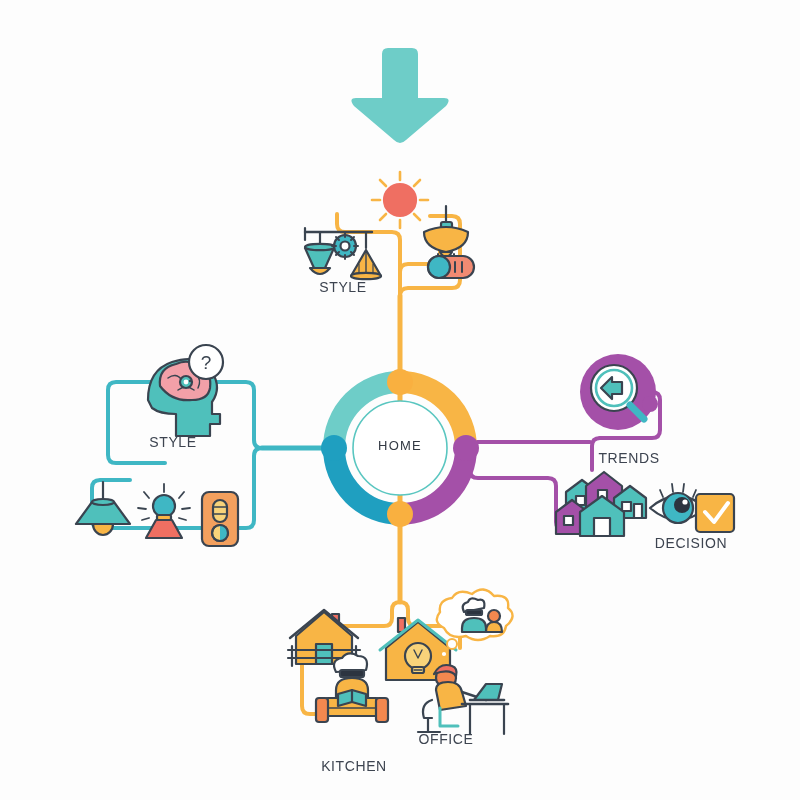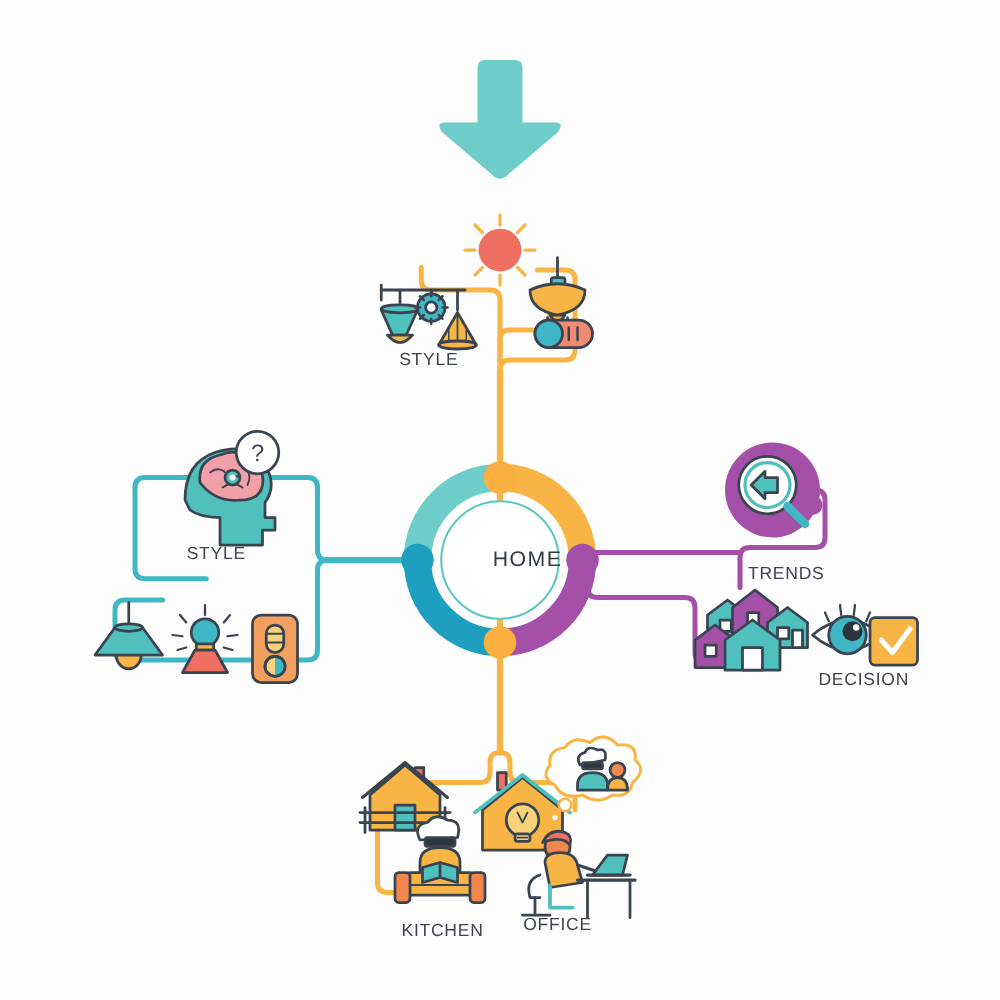--- a/index.html
+++ b/index.html
@@ -18,23 +18,23 @@
     font-size:14px;
     letter-spacing:0.6px;
     text-align:center;
     white-space:pre-line;
     line-height:13px;
     font-family:"Liberation Sans", sans-serif;
   }
   .hublbl{
     position:absolute;
     color:#333a44;
-    font-size:17px;
+    font-size:13px;
     letter-spacing:1.2px;
-    text-align:right;
+    text-align:center;
     font-family:"Liberation Sans", sans-serif;
   }
 </style>
 </head>
 <body>
 
 <div id="stage">
 
   <svg class="layer" viewBox="0 0 800 800">
     <g fill="none" stroke-linecap="round" stroke-linejoin="round">
@@ -306,17 +306,17 @@
 
   <div class="lbl" style="left:300px;top:281px;width:86px;">STYLE</div>
 
   <div class="lbl" style="left:130px;top:436px;width:86px;">STYLE</div>
 
 
   <div class="lbl" style="left:592px;top:436px;width:74px;margin-top:16px;">TRENDS</div>
 
   <div class="lbl" style="left:650px;top:537px;width:82px;">DECISION</div>
 
-  <div class="lbl" style="left:310px;top:738px;width:88px;">KITCHEN</div>
+  <div class="lbl" style="left:310px;top:760px;width:88px;">KITCHEN</div>
 
   <div class="lbl" style="left:404px;top:733px;width:84px;text-align:center;">OFFICE</div>
 
 </div>
 
 </body></html>

